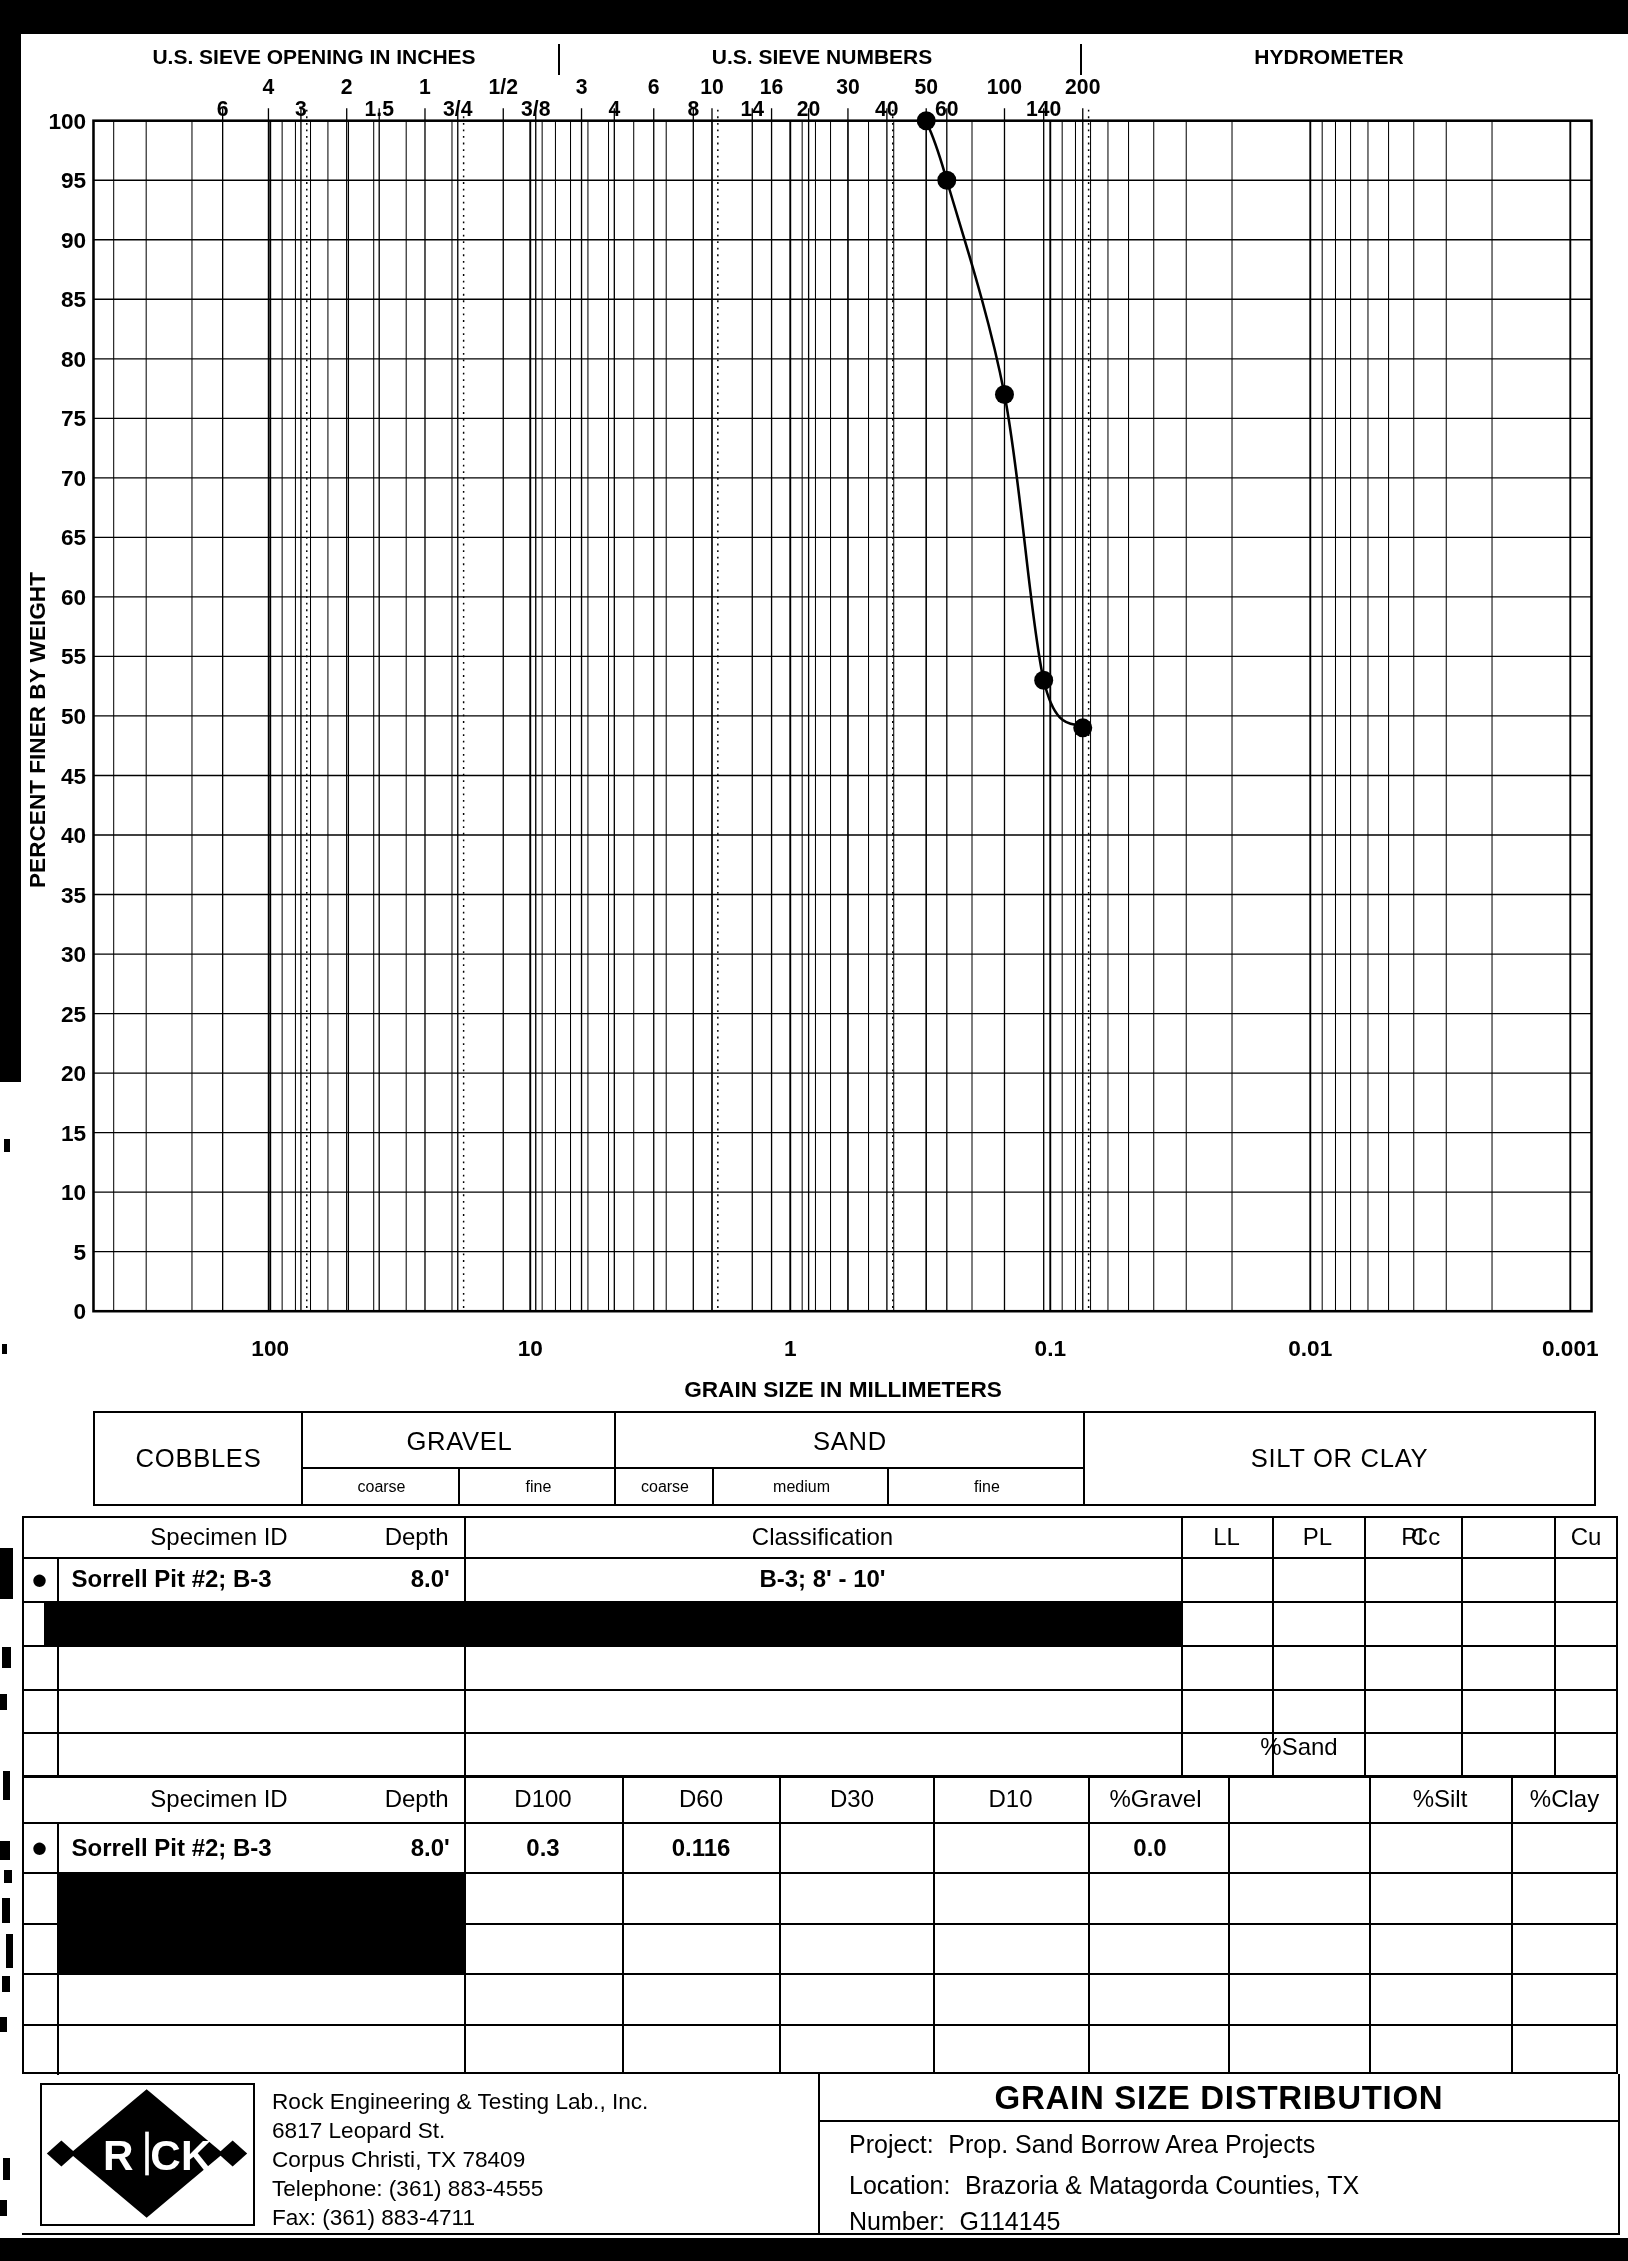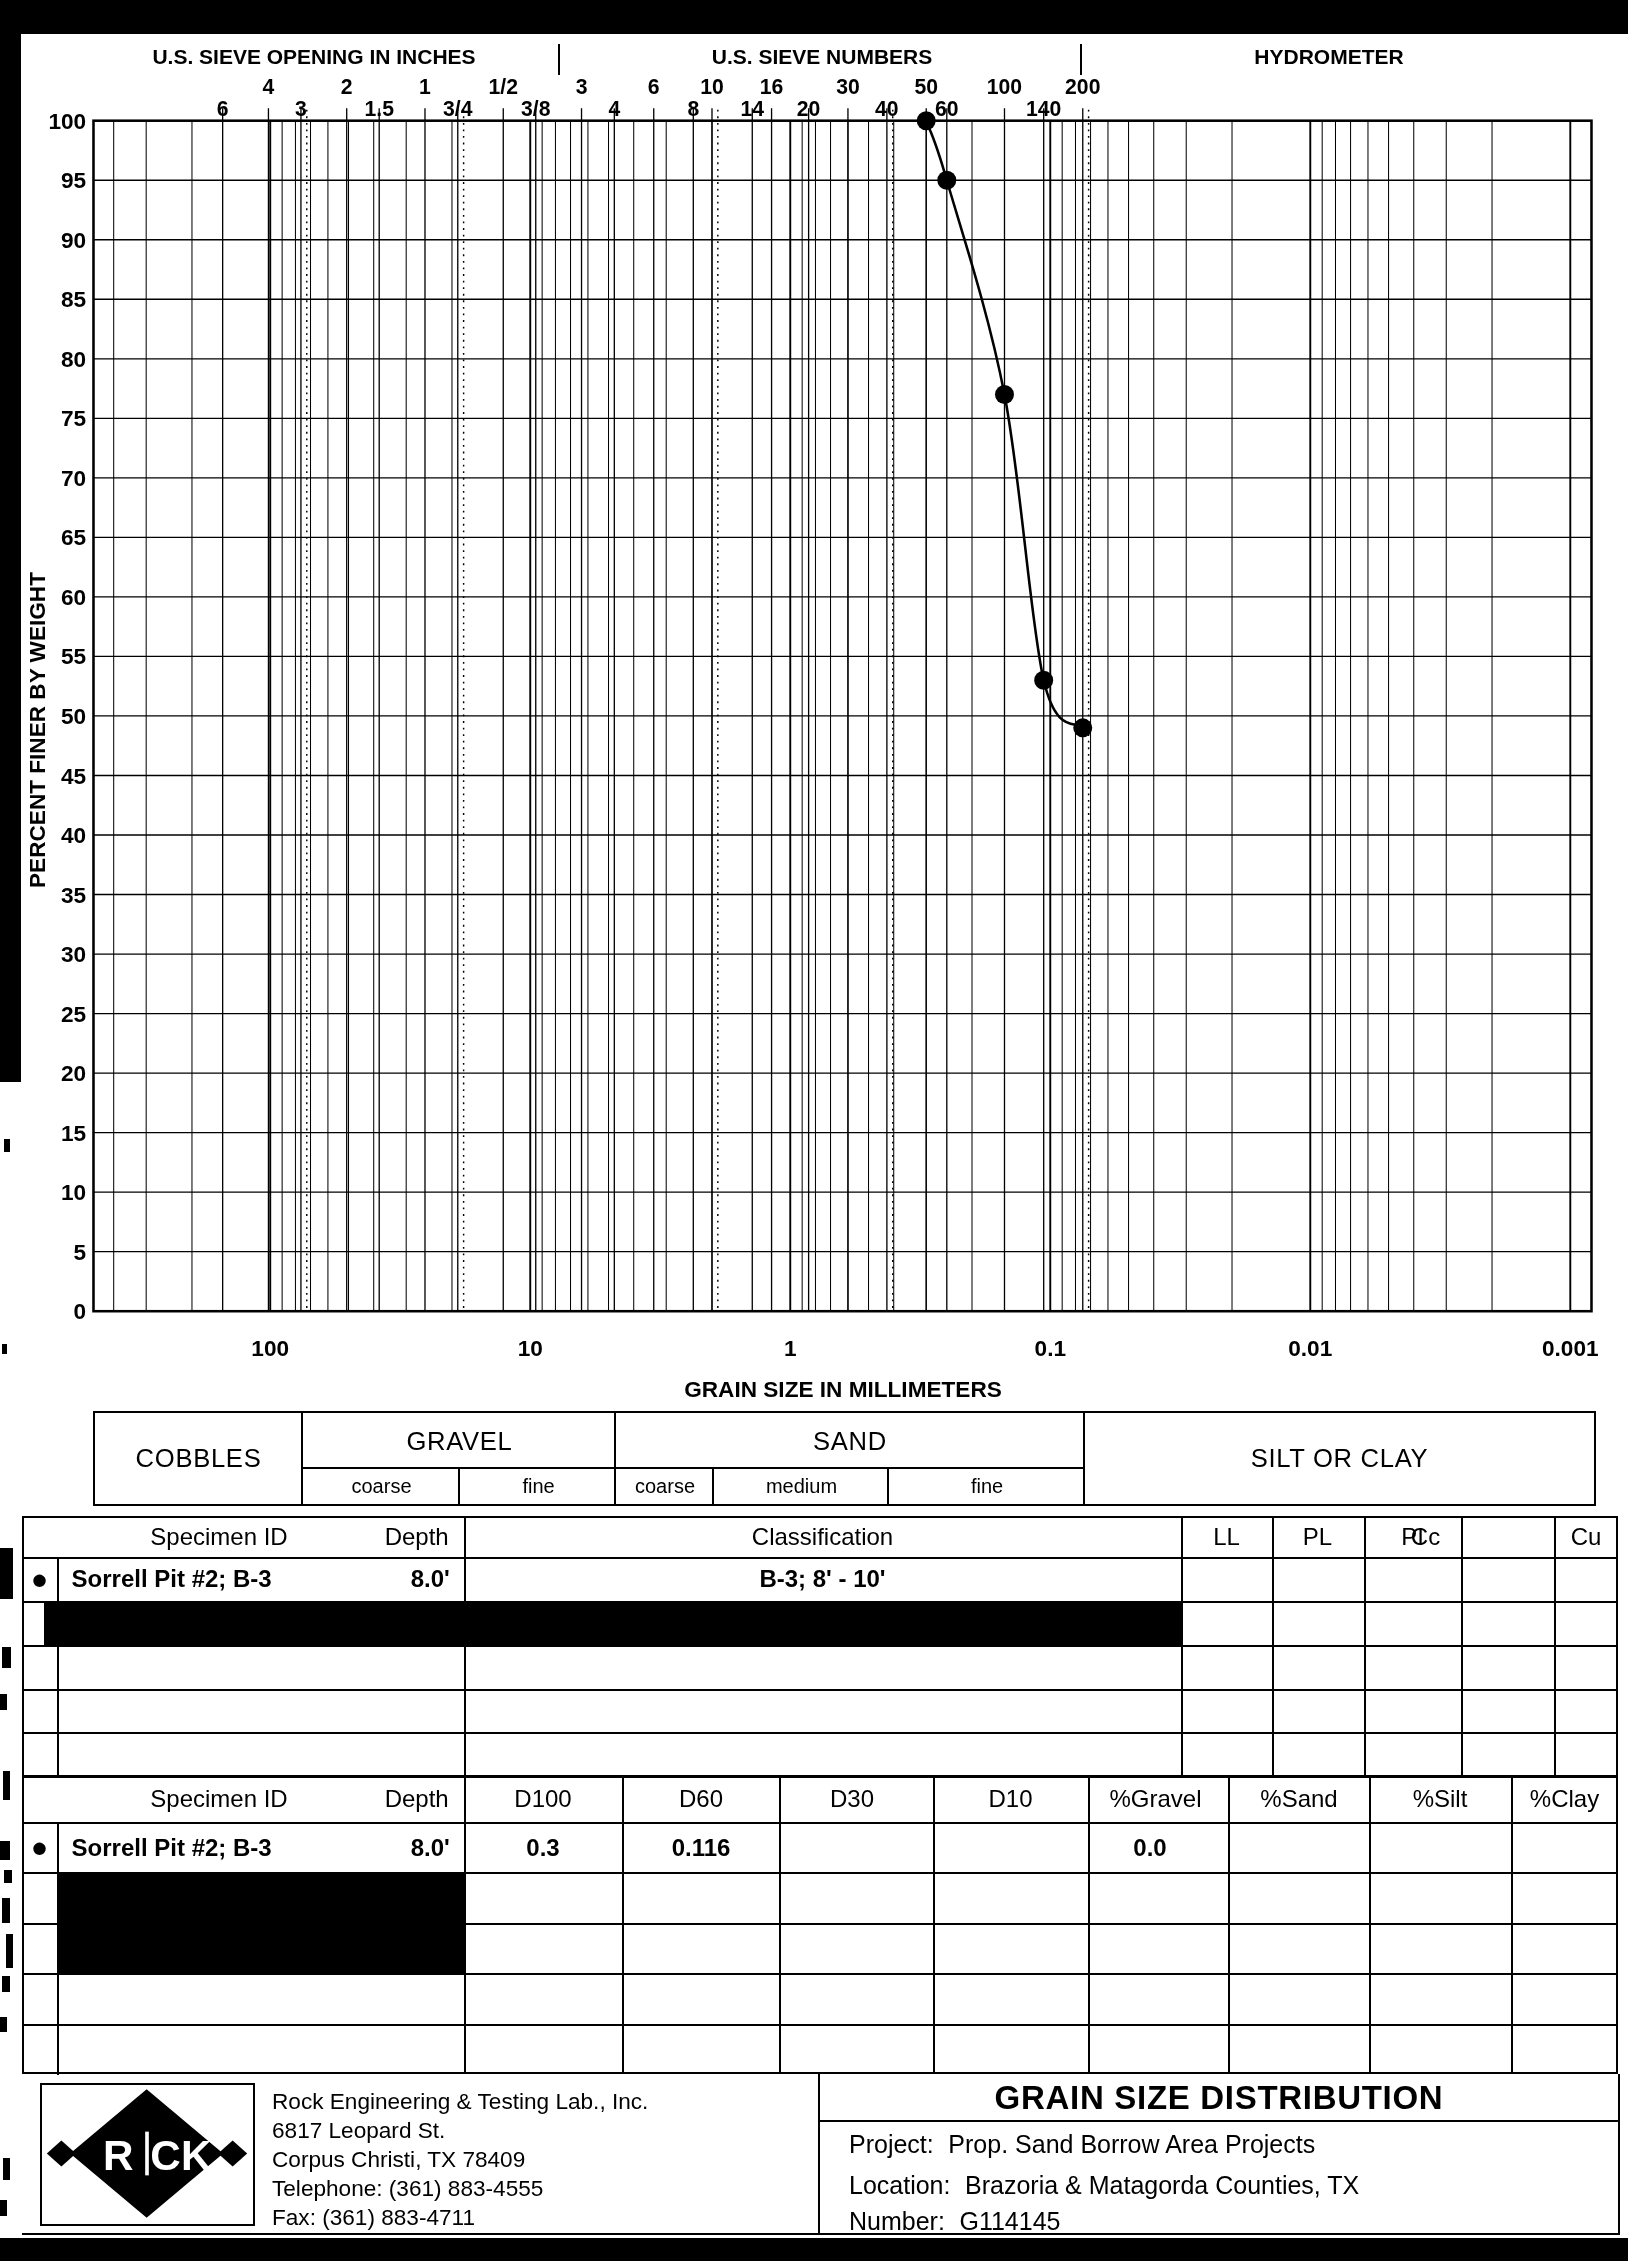--- a/index.html
+++ b/index.html
@@ -3,21 +3,21 @@
 <meta charset="utf-8">
 <style>
   html,body{margin:0;padding:0;background:#888;}
   .page{position:relative;width:1628px;height:2261px;background:#fff;overflow:hidden;
         font-family:"Liberation Sans",sans-serif;color:#000;}
   .abs{position:absolute;}
   .bar{position:absolute;background:#000;}
   .hdr-label{position:absolute;font-size:21px;font-weight:600;white-space:nowrap;transform:translateX(-50%);}
   .band-cell{position:absolute;border:2.2px solid #000;display:flex;align-items:center;justify-content:center;
              font-size:25.6px;font-weight:500;letter-spacing:0.7px;background:#fff;}
-  .band-sub{font-size:20px;letter-spacing:0;}
+  .band-sub{font-size:16px;letter-spacing:0;}
   .tbl-line{position:absolute;background:#000;}
   .tbl-text{position:absolute;font-size:24px;white-space:nowrap;}
   .hdr-cell{font-weight:500;}
   .data-cell{font-weight:700;}
   .redact{position:absolute;background:#000;}
   .axis-title{position:absolute;font-size:22.6px;font-weight:600;white-space:nowrap;}
   .foot-field{position:absolute;font-size:25px;font-weight:500;white-space:nowrap;margin-left:19px;}
   .foot-field .val{margin-left:14.6px;}
   .addr-line{font-size:22.6px;font-weight:500;line-height:29px;white-space:nowrap;}
   .title-big{position:absolute;font-size:33px;font-weight:800;letter-spacing:0.7px;text-align:center;}
@@ -271,21 +271,21 @@
       <div style="position: absolute; left: 1369px; top: 1776px; width: 1.5px; height: 298px; background: rgb(0, 0, 0);"></div>
       <div style="position: absolute; left: 1511px; top: 1776px; width: 1.5px; height: 298px; background: rgb(0, 0, 0);"></div>
       <div style="position: absolute; left: 57px; top: 1822px; width: 1.5px; height: 253px; background: rgb(0, 0, 0);"></div>
       <div class="tbl-text hdr-cell" style="position: absolute; left: 80px; top: 1776px; width: 278px; height: 45px; display: flex; align-items: center; justify-content: center; padding-right: 0px; box-sizing: border-box;">Specimen ID</div>
       <div class="tbl-text hdr-cell" style="position: absolute; left: 321px; top: 1776px; width: 135px; height: 45px; display: flex; align-items: center; justify-content: flex-end; padding-right: 7.3px; box-sizing: border-box;">Depth</div>
       <div class="tbl-text hdr-cell" style="position: absolute; left: 464px; top: 1776px; width: 158px; height: 45px; display: flex; align-items: center; justify-content: center; padding-right: 0px; box-sizing: border-box;">D100</div>
       <div class="tbl-text hdr-cell" style="position: absolute; left: 622px; top: 1776px; width: 158px; height: 45px; display: flex; align-items: center; justify-content: center; padding-right: 0px; box-sizing: border-box;">D60</div>
       <div class="tbl-text hdr-cell" style="position: absolute; left: 779px; top: 1776px; width: 154px; height: 45px; display: flex; align-items: center; justify-content: center; padding-right: 8px; box-sizing: border-box;">D30</div>
       <div class="tbl-text hdr-cell" style="position: absolute; left: 933px; top: 1776px; width: 155px; height: 45px; display: flex; align-items: center; justify-content: center; padding-right: 0px; box-sizing: border-box;">D10</div>
       <div class="tbl-text hdr-cell" style="position: absolute; left: 1088px; top: 1776px; width: 140px; height: 45px; display: flex; align-items: center; justify-content: center; padding-right: 5px; box-sizing: border-box;">%Gravel</div>
-      <div class="tbl-text hdr-cell" style="position: absolute; left: 1228px; top: 1776px; width: 142px; height: 45px; display: flex; align-items: center; justify-content: center; padding-right: 0px; box-sizing: border-box;">%Sand</div>
+      <div class="tbl-text hdr-cell" style="position: absolute; left: 1228px; top: 1724px; width: 142px; height: 45px; display: flex; align-items: center; justify-content: center; padding-right: 0px; box-sizing: border-box;">%Sand</div>
       <div class="tbl-text hdr-cell" style="position: absolute; left: 1369px; top: 1776px; width: 142px; height: 45px; display: flex; align-items: center; justify-content: center; padding-right: 0px; box-sizing: border-box;">%Silt</div>
       <div class="tbl-text hdr-cell" style="position: absolute; left: 1511px; top: 1776px; width: 107px; height: 45px; display: flex; align-items: center; justify-content: center; padding-right: 0px; box-sizing: border-box;">%Clay</div>
       <div class="tbl-text data-cell" style="position: absolute; left: 22px; top: 1822px; width: 35px; height: 51px; display: flex; align-items: center; justify-content: center; padding-right: 0px; padding-left: 0px; box-sizing: border-box; font-size: 29px;">●</div>
       <div class="tbl-text data-cell" style="position: absolute; left: 57px; top: 1822px; width: 321px; height: 51px; display: flex; align-items: center; justify-content: flex-start; padding-right: 0px; padding-left: 14.6px; box-sizing: border-box; font-size: 24px;">Sorrell Pit #2; B-3</div>
       <div class="tbl-text data-cell" style="position: absolute; left: 321px; top: 1822px; width: 139px; height: 51px; display: flex; align-items: center; justify-content: flex-end; padding-right: 10.2px; padding-left: 0px; box-sizing: border-box; font-size: 24px;">8.0'</div>
       <div class="tbl-text data-cell" style="position: absolute; left: 464px; top: 1822px; width: 158px; height: 51px; display: flex; align-items: center; justify-content: center; padding-right: 0px; padding-left: 0px; box-sizing: border-box; font-size: 24px;">0.3</div>
       <div class="tbl-text data-cell" style="position: absolute; left: 622px; top: 1822px; width: 158px; height: 51px; display: flex; align-items: center; justify-content: center; padding-right: 0px; padding-left: 0px; box-sizing: border-box; font-size: 24px;">0.116</div>
       <div class="tbl-text data-cell" style="position: absolute; left: 1088px; top: 1822px; width: 140px; height: 51px; display: flex; align-items: center; justify-content: center; padding-right: 16px; padding-left: 0px; box-sizing: border-box; font-size: 24px;">0.0</div>
       <div class="redact" style="position: absolute; left: 57px; top: 1872px; width: 407px; height: 51px;"></div>
       <div class="redact" style="position: absolute; left: 57px; top: 1923px; width: 407px; height: 51px;"></div>

